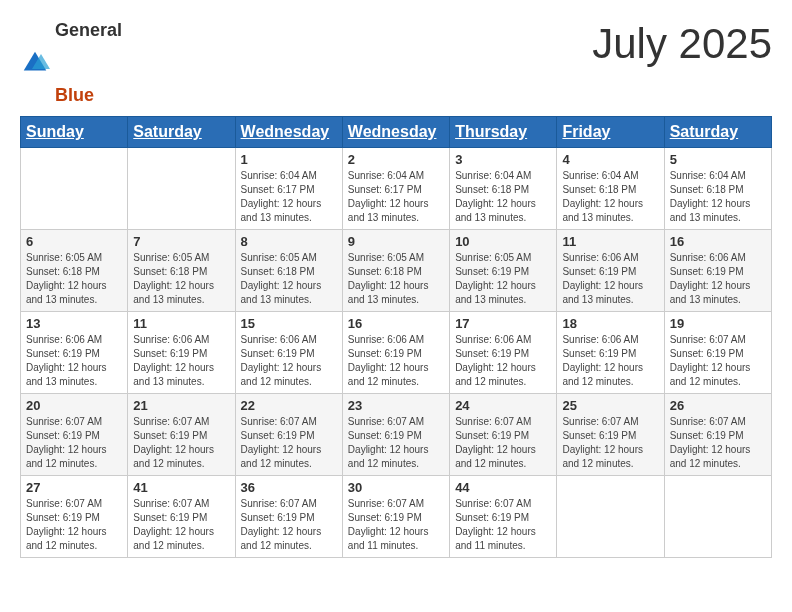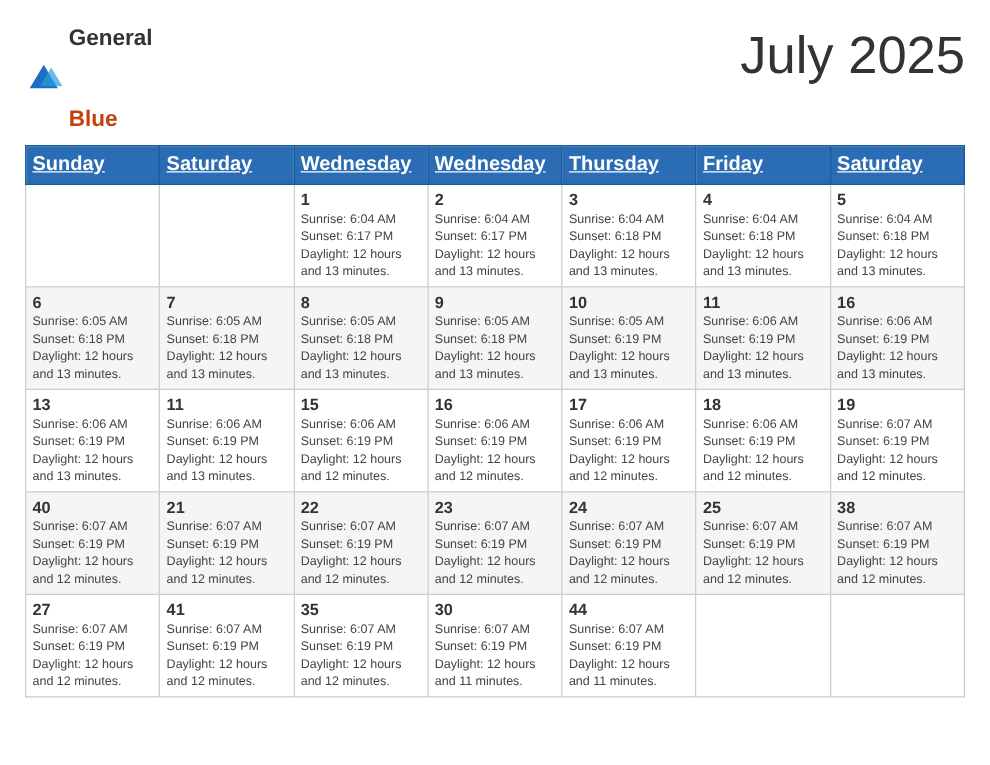--- a/index.html
+++ b/index.html
@@ -236,21 +236,21 @@
         </td>
         <td>
           <span class="day-num">19</span>
           <div class="day-info">Sunrise: 6:07 AM
 Sunset: 6:19 PM
 Daylight: 12 hours and 12 minutes.</div>
         </td>
       </tr>
       <tr>
         <td>
-          <span class="day-num">40</span>
+          <span class="day-num">20</span>
           <div class="day-info">Sunrise: 6:07 AM
 Sunset: 6:19 PM
 Daylight: 12 hours and 12 minutes.</div>
         </td>
         <td>
           <span class="day-num">21</span>
           <div class="day-info">Sunrise: 6:07 AM
 Sunset: 6:19 PM
 Daylight: 12 hours and 12 minutes.</div>
         </td>
@@ -272,41 +272,41 @@
 Sunset: 6:19 PM
 Daylight: 12 hours and 12 minutes.</div>
         </td>
         <td>
           <span class="day-num">25</span>
           <div class="day-info">Sunrise: 6:07 AM
 Sunset: 6:19 PM
 Daylight: 12 hours and 12 minutes.</div>
         </td>
         <td>
-          <span class="day-num">38</span>
+          <span class="day-num">26</span>
           <div class="day-info">Sunrise: 6:07 AM
 Sunset: 6:19 PM
 Daylight: 12 hours and 12 minutes.</div>
         </td>
       </tr>
       <tr>
         <td>
           <span class="day-num">27</span>
           <div class="day-info">Sunrise: 6:07 AM
 Sunset: 6:19 PM
 Daylight: 12 hours and 12 minutes.</div>
         </td>
         <td>
           <span class="day-num">41</span>
           <div class="day-info">Sunrise: 6:07 AM
 Sunset: 6:19 PM
 Daylight: 12 hours and 12 minutes.</div>
         </td>
         <td>
-          <span class="day-num">35</span>
+          <span class="day-num">36</span>
           <div class="day-info">Sunrise: 6:07 AM
 Sunset: 6:19 PM
 Daylight: 12 hours and 12 minutes.</div>
         </td>
         <td>
           <span class="day-num">30</span>
           <div class="day-info">Sunrise: 6:07 AM
 Sunset: 6:19 PM
 Daylight: 12 hours and 11 minutes.</div>
         </td>

